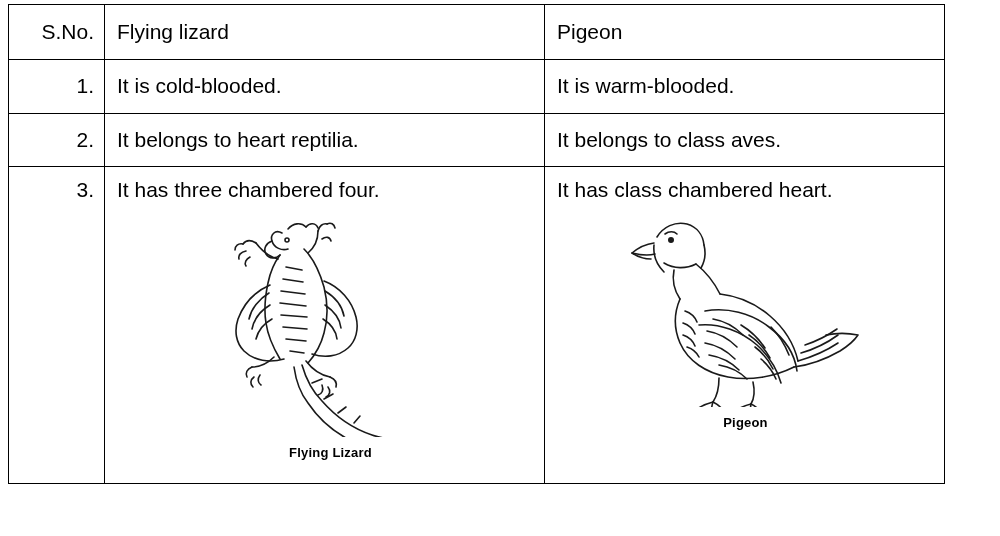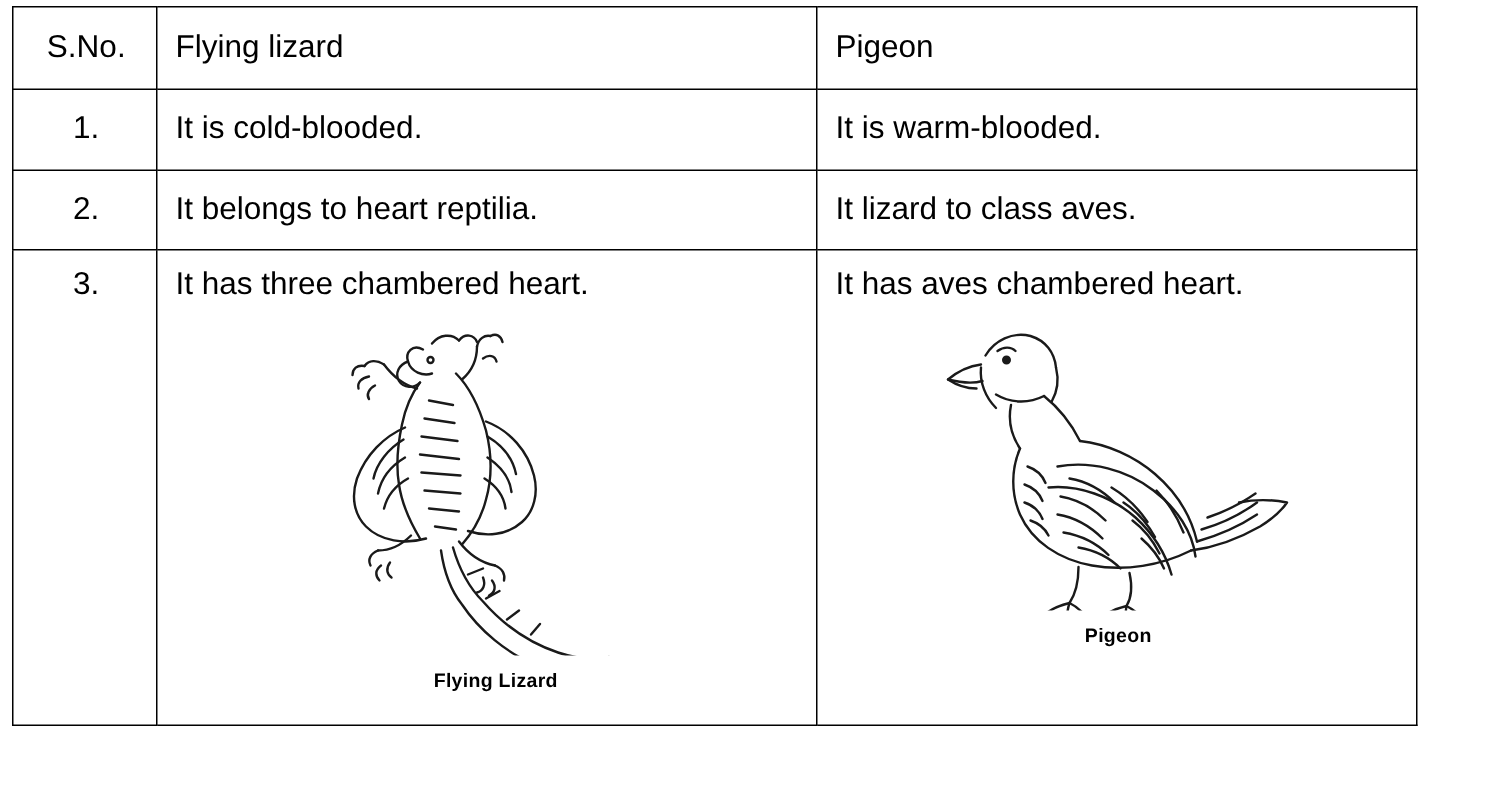--- a/index.html
+++ b/index.html
@@ -46,21 +46,21 @@
   }
   tr.r1 td, tr.r2 td {
     padding-top: 13px;
     padding-bottom: 13px;
   }
   tr.r3 td {
     padding-top: 10px;
     padding-bottom: 6px;
     height: 300px;
   }
-  .sno { text-align: center; }
+  .sno { text-align: right; }
 
   .figure-wrap {
     display: block;
     text-align: center;
     margin-top: 4px;
   }
   .fig-caption {
     font-size: 13px;
     font-weight: 600;
     text-align: center;
@@ -90,27 +90,27 @@
 
       <tr class="r1">
         <td class="sno">1.</td>
         <td>It is cold-blooded.</td>
         <td>It is warm-blooded.</td>
       </tr>
 
       <tr class="r2">
         <td class="sno">2.</td>
         <td>It belongs to heart reptilia.</td>
-        <td>It lizard to class aves.</td>
+        <td>It belongs to class aves.</td>
       </tr>
 
       <tr class="r3">
         <td class="sno">3.</td>
         <td>
-          <div>It has three chambered heart.</div>
+          <div>It has three chambered four.</div>
           <div class="figure-wrap lizard-fig">
             <span>
               <svg width="290" height="230" viewBox="0 0 290 230" fill="none" stroke="#1a1a1a" stroke-width="1.6" stroke-linecap="round" stroke-linejoin="round">
 
                 <path d="M96 26 c-7 -4 -12 2 -10 8 c2 7 10 10 16 8"></path>
                 <path d="M102 22 c5 -6 13 -7 18 -2"></path>
                 <path d="M120 20 c4 -5 10 -4 12 1"></path>
                 <path d="M86 34 c-6 2 -9 8 -6 13 c3 5 10 5 14 1"></path>
                 <circle cx="101" cy="33" r="2"></circle>
 
@@ -160,21 +160,21 @@
                 <path d="M126 176 l10 -4"></path>
                 <path d="M138 192 l9 -5"></path>
                 <path d="M152 206 l8 -6"></path>
                 <path d="M168 216 l6 -7"></path>
               </svg>
             </span>
             <div class="fig-caption">Flying Lizard</div>
           </div>
         </td>
         <td>
-          <div>It has aves chambered heart.</div>
+          <div>It has class chambered heart.</div>
           <div class="figure-wrap pigeon-fig">
             <span>
               <svg width="290" height="200" viewBox="0 0 290 200" fill="none" stroke="#1a1a1a" stroke-width="1.6" stroke-linecap="round" stroke-linejoin="round">
 
                 <path d="M52 36 c4 -12 16 -20 28 c0 0 0 0 0 0"></path>
                 <path d="M56 30 c6 -10 18 -16 30 -13 c10 3 16 11 17 21"></path>
                 <path d="M53 38 c-1 10 3 20 10 27"></path>
                 <path d="M63 56 c10 6 22 6 32 1"></path>
                 <path d="M103 38 c2 8 1 16 -3 23"></path>
 

